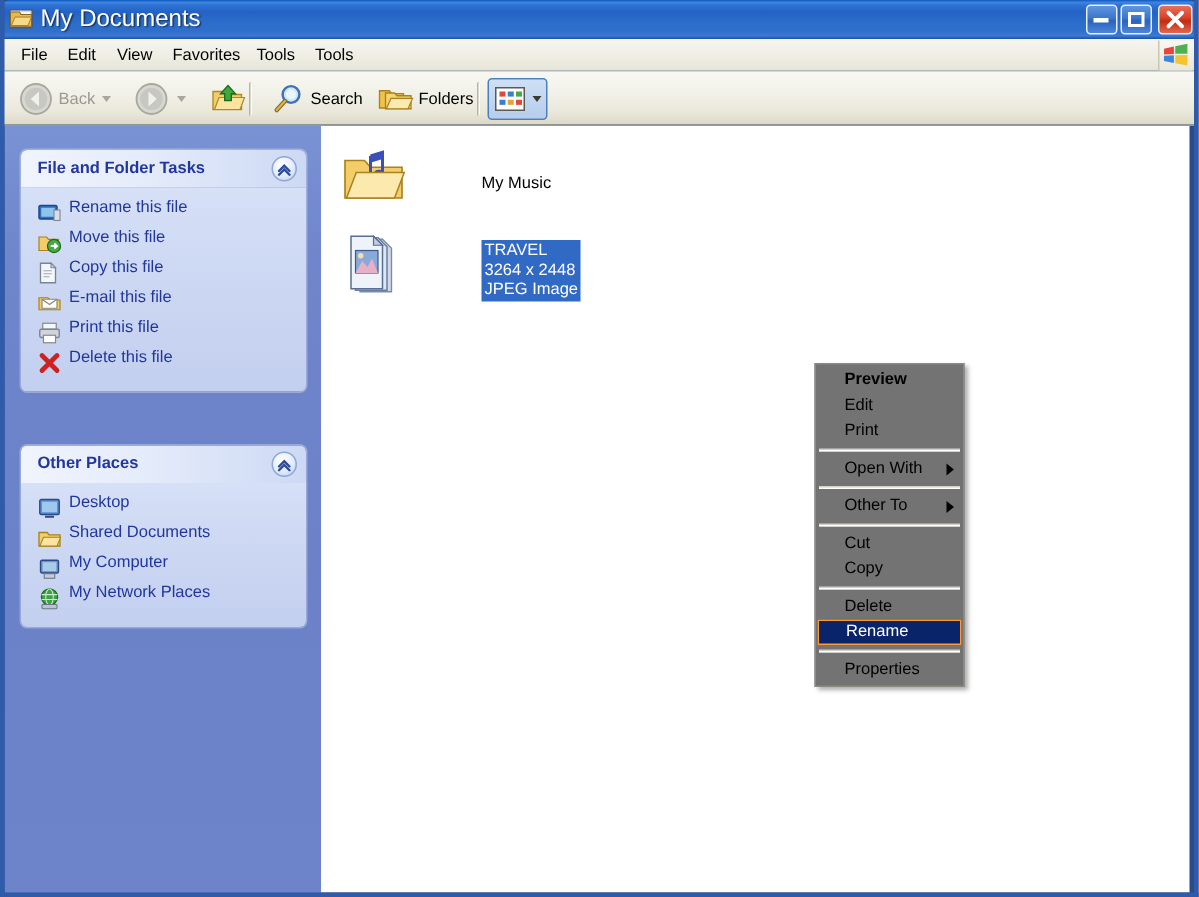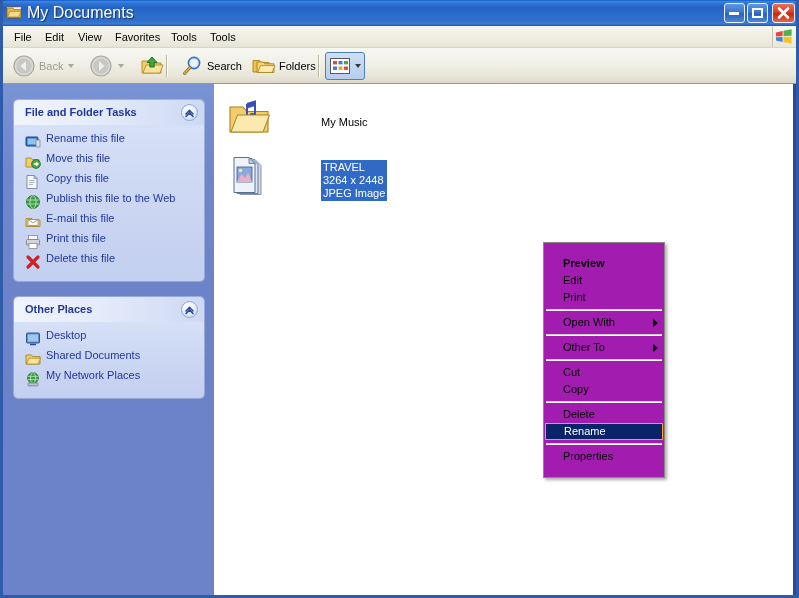--- a/index.html
+++ b/index.html
@@ -267,25 +267,25 @@
     color: #ffffff;
     margin-top: 8px;
     padding: 1px 2px;
     line-height: 13px;
   }
 
   
   #ctxmenu {
     position: absolute;
     left: 329px; top: 158px;
-    width: 122px;
-    background: #a21caf;
+    width: 100px;
+    background: #737373;
     border: 1px solid #8a8a82;
     box-shadow: 2px 2px 3px rgba(0,0,0,0.32);
-    padding: 12px 0;
+    padding: 2px 0;
     box-sizing: border-box;
     z-index: 50;
   }
   .ctx-item {
     position: relative;
     height: 17px;
     line-height: 17px;
     padding-left: 19px;
     padding-right: 14px;
     font-size: 11px;
@@ -466,28 +466,20 @@
 
           <div class="task-row">
             <svg class="task-icon" viewBox="0 0 16 16">
               <path d="M2 1.5 L9 1.5 L12 4.5 L12 14.5 L2 14.5 Z" fill="#f4f7fb" stroke="#7a8494" stroke-width="0.9"></path>
               <path d="M9 1.5 L9 4.5 L12 4.5 Z" fill="#cdd6e2" stroke="#7a8494" stroke-width="0.7"></path>
               <path d="M4 6.5 L9.5 6.5 M4 8.5 L9.5 8.5 M4 10.5 L8 10.5" stroke="#9aa5b5" stroke-width="0.8"></path>
             </svg>
             <span class="task-label">Copy this file</span>
           </div>
 
-          <div class="task-row">
-            <svg class="task-icon" viewBox="0 0 16 16">
-              <circle cx="8" cy="8" r="6.4" fill="#3fa04a" stroke="#1d6b1d" stroke-width="0.9"></circle>
-              <ellipse cx="8" cy="8" rx="3" ry="6.4" fill="none" stroke="#bde8c0" stroke-width="0.8"></ellipse>
-              <path d="M1.8 6 L14.2 6 M1.8 10 L14.2 10" stroke="#bde8c0" stroke-width="0.8"></path>
-            </svg>
-            <span class="task-label">Publish this file to the Web</span>
-          </div>
 
           <div class="task-row">
             <svg class="task-icon" viewBox="0 0 16 16">
               <path d="M1 12.5 L1 4.5 L7 4.5 L8.4 6 L15 6 L15 12.5 Z" fill="#f3cd6a" stroke="#a8821e" stroke-width="0.8"></path>
               <path d="M3 11.5 L3 5.5 L13 5.5 L13 11.5 Z" fill="#ffffff" stroke="#8a8a82" stroke-width="0.8"></path>
               <path d="M3 5.5 L8 9 L13 5.5" fill="none" stroke="#8a8a82" stroke-width="0.8"></path>
             </svg>
             <span class="task-label">E-mail this file</span>
           </div>
 
@@ -532,20 +524,28 @@
           </div>
 
           <div class="task-row">
             <svg class="task-icon" viewBox="0 0 16 16">
               <path d="M1 13 L1 4 L6.4 4 L7.8 5.6 L15 5.6 L15 13 Z" fill="#f3cd6a" stroke="#a8821e" stroke-width="0.9"></path>
               <path d="M1.6 13 L4 7.2 L15.4 7.2 L13 13 Z" fill="#fbe4a0" stroke="#a8821e" stroke-width="0.7"></path>
             </svg>
             <span class="task-label">Shared Documents</span>
           </div>
 
+          <div class="task-row">
+            <svg class="task-icon" viewBox="0 0 16 16">
+              <rect x="2" y="2.5" width="12" height="8.5" rx="1" fill="#6d92c4" stroke="#2b4a85" stroke-width="0.9"></rect>
+              <rect x="3.4" y="3.8" width="9.2" height="6" fill="#a9cbea"></rect>
+              <rect x="4.5" y="11.5" width="7" height="3" fill="#c5cdd8" stroke="#6a7484" stroke-width="0.7"></rect>
+            </svg>
+            <span class="task-label">My Computer</span>
+          </div>
 
           <div class="task-row">
             <svg class="task-icon" viewBox="0 0 16 16">
               <circle cx="8" cy="7" r="5.4" fill="#3fa04a" stroke="#1d6b1d" stroke-width="0.8"></circle>
               <ellipse cx="8" cy="7" rx="2.5" ry="5.4" fill="none" stroke="#c8ecc9" stroke-width="0.7"></ellipse>
               <path d="M2.7 5.4 L13.3 5.4 M2.7 8.6 L13.3 8.6" stroke="#c8ecc9" stroke-width="0.7"></path>
               <rect x="3" y="12" width="10" height="2.8" rx="0.6" fill="#b9c3d2" stroke="#6a7484" stroke-width="0.7"></rect>
             </svg>
             <span class="task-label">My Network Places</span>
           </div>

